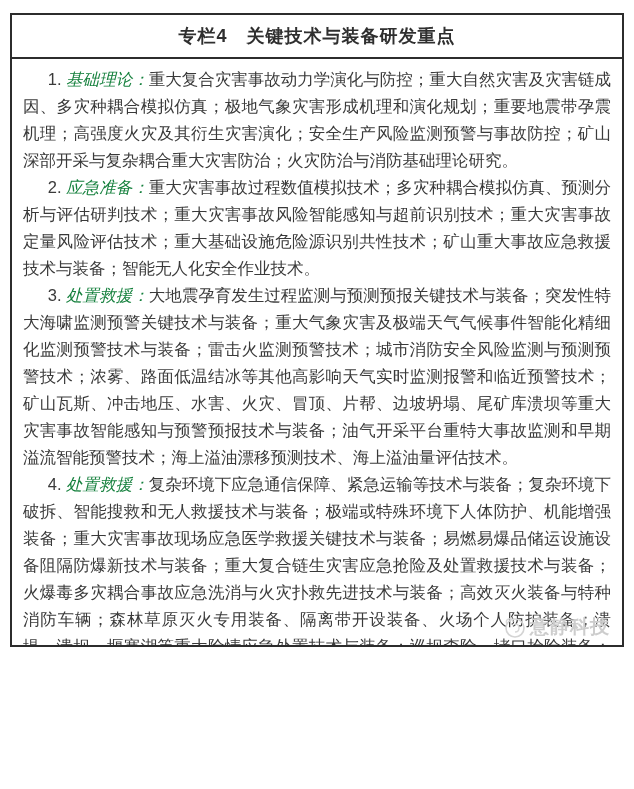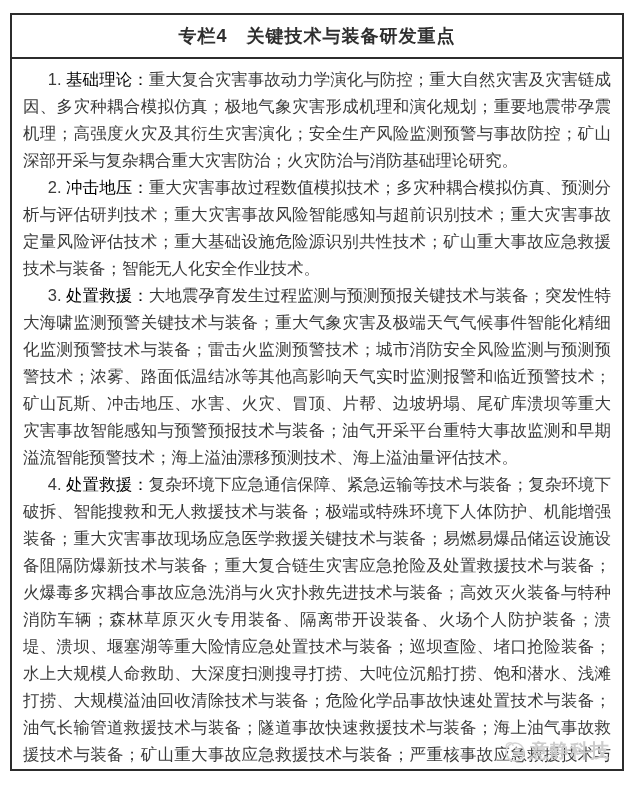--- a/index.html
+++ b/index.html
@@ -13,21 +13,21 @@
     width: 634px;
     height: 789px;
     background: #ffffff;
     overflow: hidden;
   }
   .column-box {
     position: absolute;
     left: 10px;
     top: 13px;
     width: 614px;
-    height: 758px;
+    height: 634px;
     box-sizing: border-box;
     border: 2px solid #2c2c2c;
     background: #ffffff;
     overflow: hidden;
   }
   .box-title-bar {
     height: 44px;
     box-sizing: border-box;
     border-bottom: 2px solid #2c2c2c;
     display: flex;
@@ -48,21 +48,22 @@
     text-align: justify;
   }
   .section-paragraph {
     margin: 0;
     text-indent: 1.5em;
   }
   .section-number {
     color: #3a3a3a;
   }
   .section-label {
-    color: #000000;
+    font-style: italic;
+    color: #15803d;
   }
   .watermark {
     position: absolute;
     right: 12px;
     bottom: 5px;
     display: flex;
     align-items: center;
     gap: 3px;
     color: #cccccc;
     user-select: none;
@@ -86,21 +87,21 @@
   <div class="column-box">
 
     <div class="box-title-bar">
       <span class="box-title-text">专栏4　关键技术与装备研发重点</span>
     </div>
 
     <div class="box-body">
 
       <p class="section-paragraph"><span class="section-number">1. </span><span class="section-label">基础理论：</span><span class="section-body-text">重大复合灾害事故动力学演化与防控；重大自然灾害及灾害链成因、多灾种耦合模拟仿真；极地气象灾害形成机理和演化规划；重要地震带孕震机理；高强度火灾及其衍生灾害演化；安全生产风险监测预警与事故防控；矿山深部开采与复杂耦合重大灾害防治；火灾防治与消防基础理论研究。</span></p>
 
-      <p class="section-paragraph"><span class="section-number">2. </span><span class="section-label">冲击地压：</span><span class="section-body-text">重大灾害事故过程数值模拟技术；多灾种耦合模拟仿真、预测分析与评估研判技术；重大灾害事故风险智能感知与超前识别技术；重大灾害事故定量风险评估技术；重大基础设施危险源识别共性技术；矿山重大事故应急救援技术与装备；智能无人化安全作业技术。</span></p>
+      <p class="section-paragraph"><span class="section-number">2. </span><span class="section-label">应急准备：</span><span class="section-body-text">重大灾害事故过程数值模拟技术；多灾种耦合模拟仿真、预测分析与评估研判技术；重大灾害事故风险智能感知与超前识别技术；重大灾害事故定量风险评估技术；重大基础设施危险源识别共性技术；矿山重大事故应急救援技术与装备；智能无人化安全作业技术。</span></p>
 
       <p class="section-paragraph"><span class="section-number">3. </span><span class="section-label">处置救援：</span><span class="section-body-text">大地震孕育发生过程监测与预测预报关键技术与装备；突发性特大海啸监测预警关键技术与装备；重大气象灾害及极端天气气候事件智能化精细化监测预警技术与装备；雷击火监测预警技术；城市消防安全风险监测与预测预警技术；浓雾、路面低温结冰等其他高影响天气实时监测报警和临近预警技术；矿山瓦斯、冲击地压、水害、火灾、冒顶、片帮、边坡坍塌、尾矿库溃坝等重大灾害事故智能感知与预警预报技术与装备；油气开采平台重特大事故监测和早期溢流智能预警技术；海上溢油漂移预测技术、海上溢油量评估技术。</span></p>
 
       <p class="section-paragraph"><span class="section-number">4. </span><span class="section-label">处置救援：</span><span class="section-body-text">复杂环境下应急通信保障、紧急运输等技术与装备；复杂环境下破拆、智能搜救和无人救援技术与装备；极端或特殊环境下人体防护、机能增强装备；重大灾害事故现场应急医学救援关键技术与装备；易燃易爆品储运设施设备阻隔防爆新技术与装备；重大复合链生灾害应急抢险及处置救援技术与装备；火爆毒多灾耦合事故应急洗消与火灾扑救先进技术与装备；高效灭火装备与特种消防车辆；森林草原灭火专用装备、隔离带开设装备、火场个人防护装备；溃堤、溃坝、堰塞湖等重大险情应急处置技术与装备；巡坝查险、堵口抢险装备；水上大规模人命救助、大深度扫测搜寻打捞、大吨位沉船打捞、饱和潜水、浅滩打捞、大规模溢油回收清除技术与装备；危险化学品事故快速处置技术与装备；油气长输管道救援技术与装备；隧道事故快速救援技术与装备；海上油气事故救援技术与装备；矿山重大事故应急救援技术与装备；严重核事故应急救援技术与装备；应急交通运输先进技术与装备。</span></p>
 
     </div>
 
     <div class="watermark">
       <span class="watermark-logo">
         <svg viewBox="0 0 26 26" width="26" height="26" aria-hidden="true">

